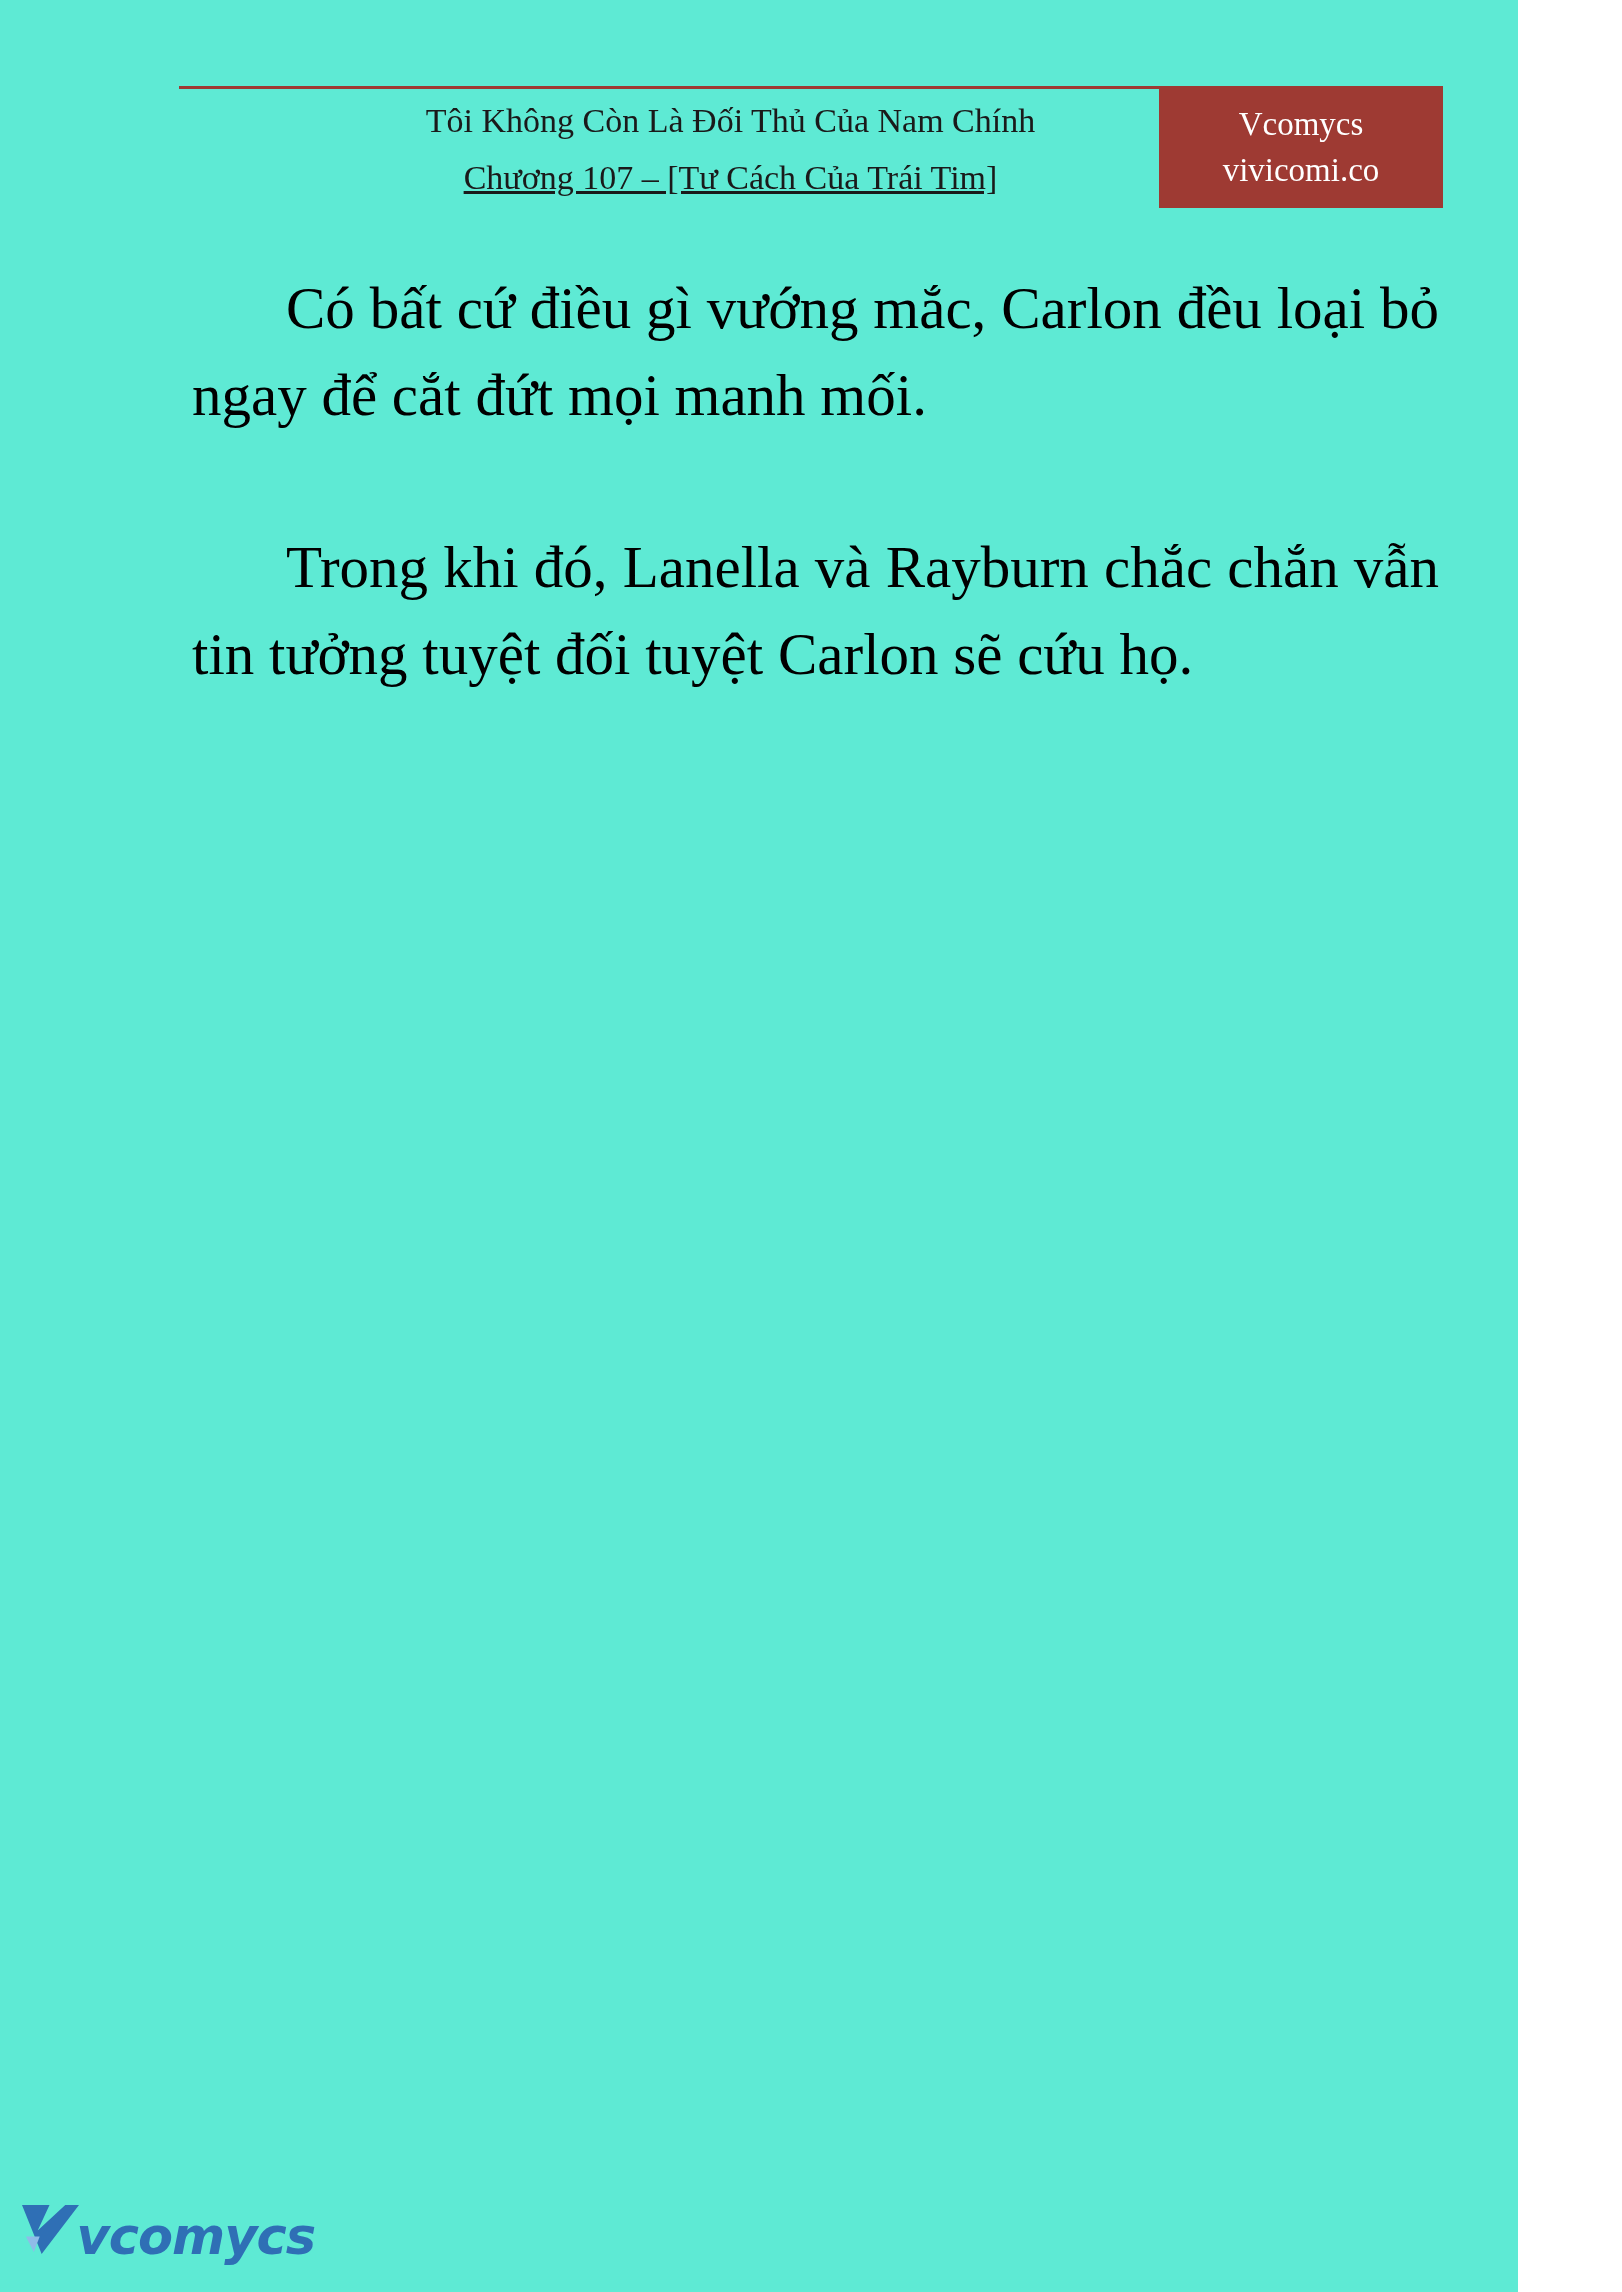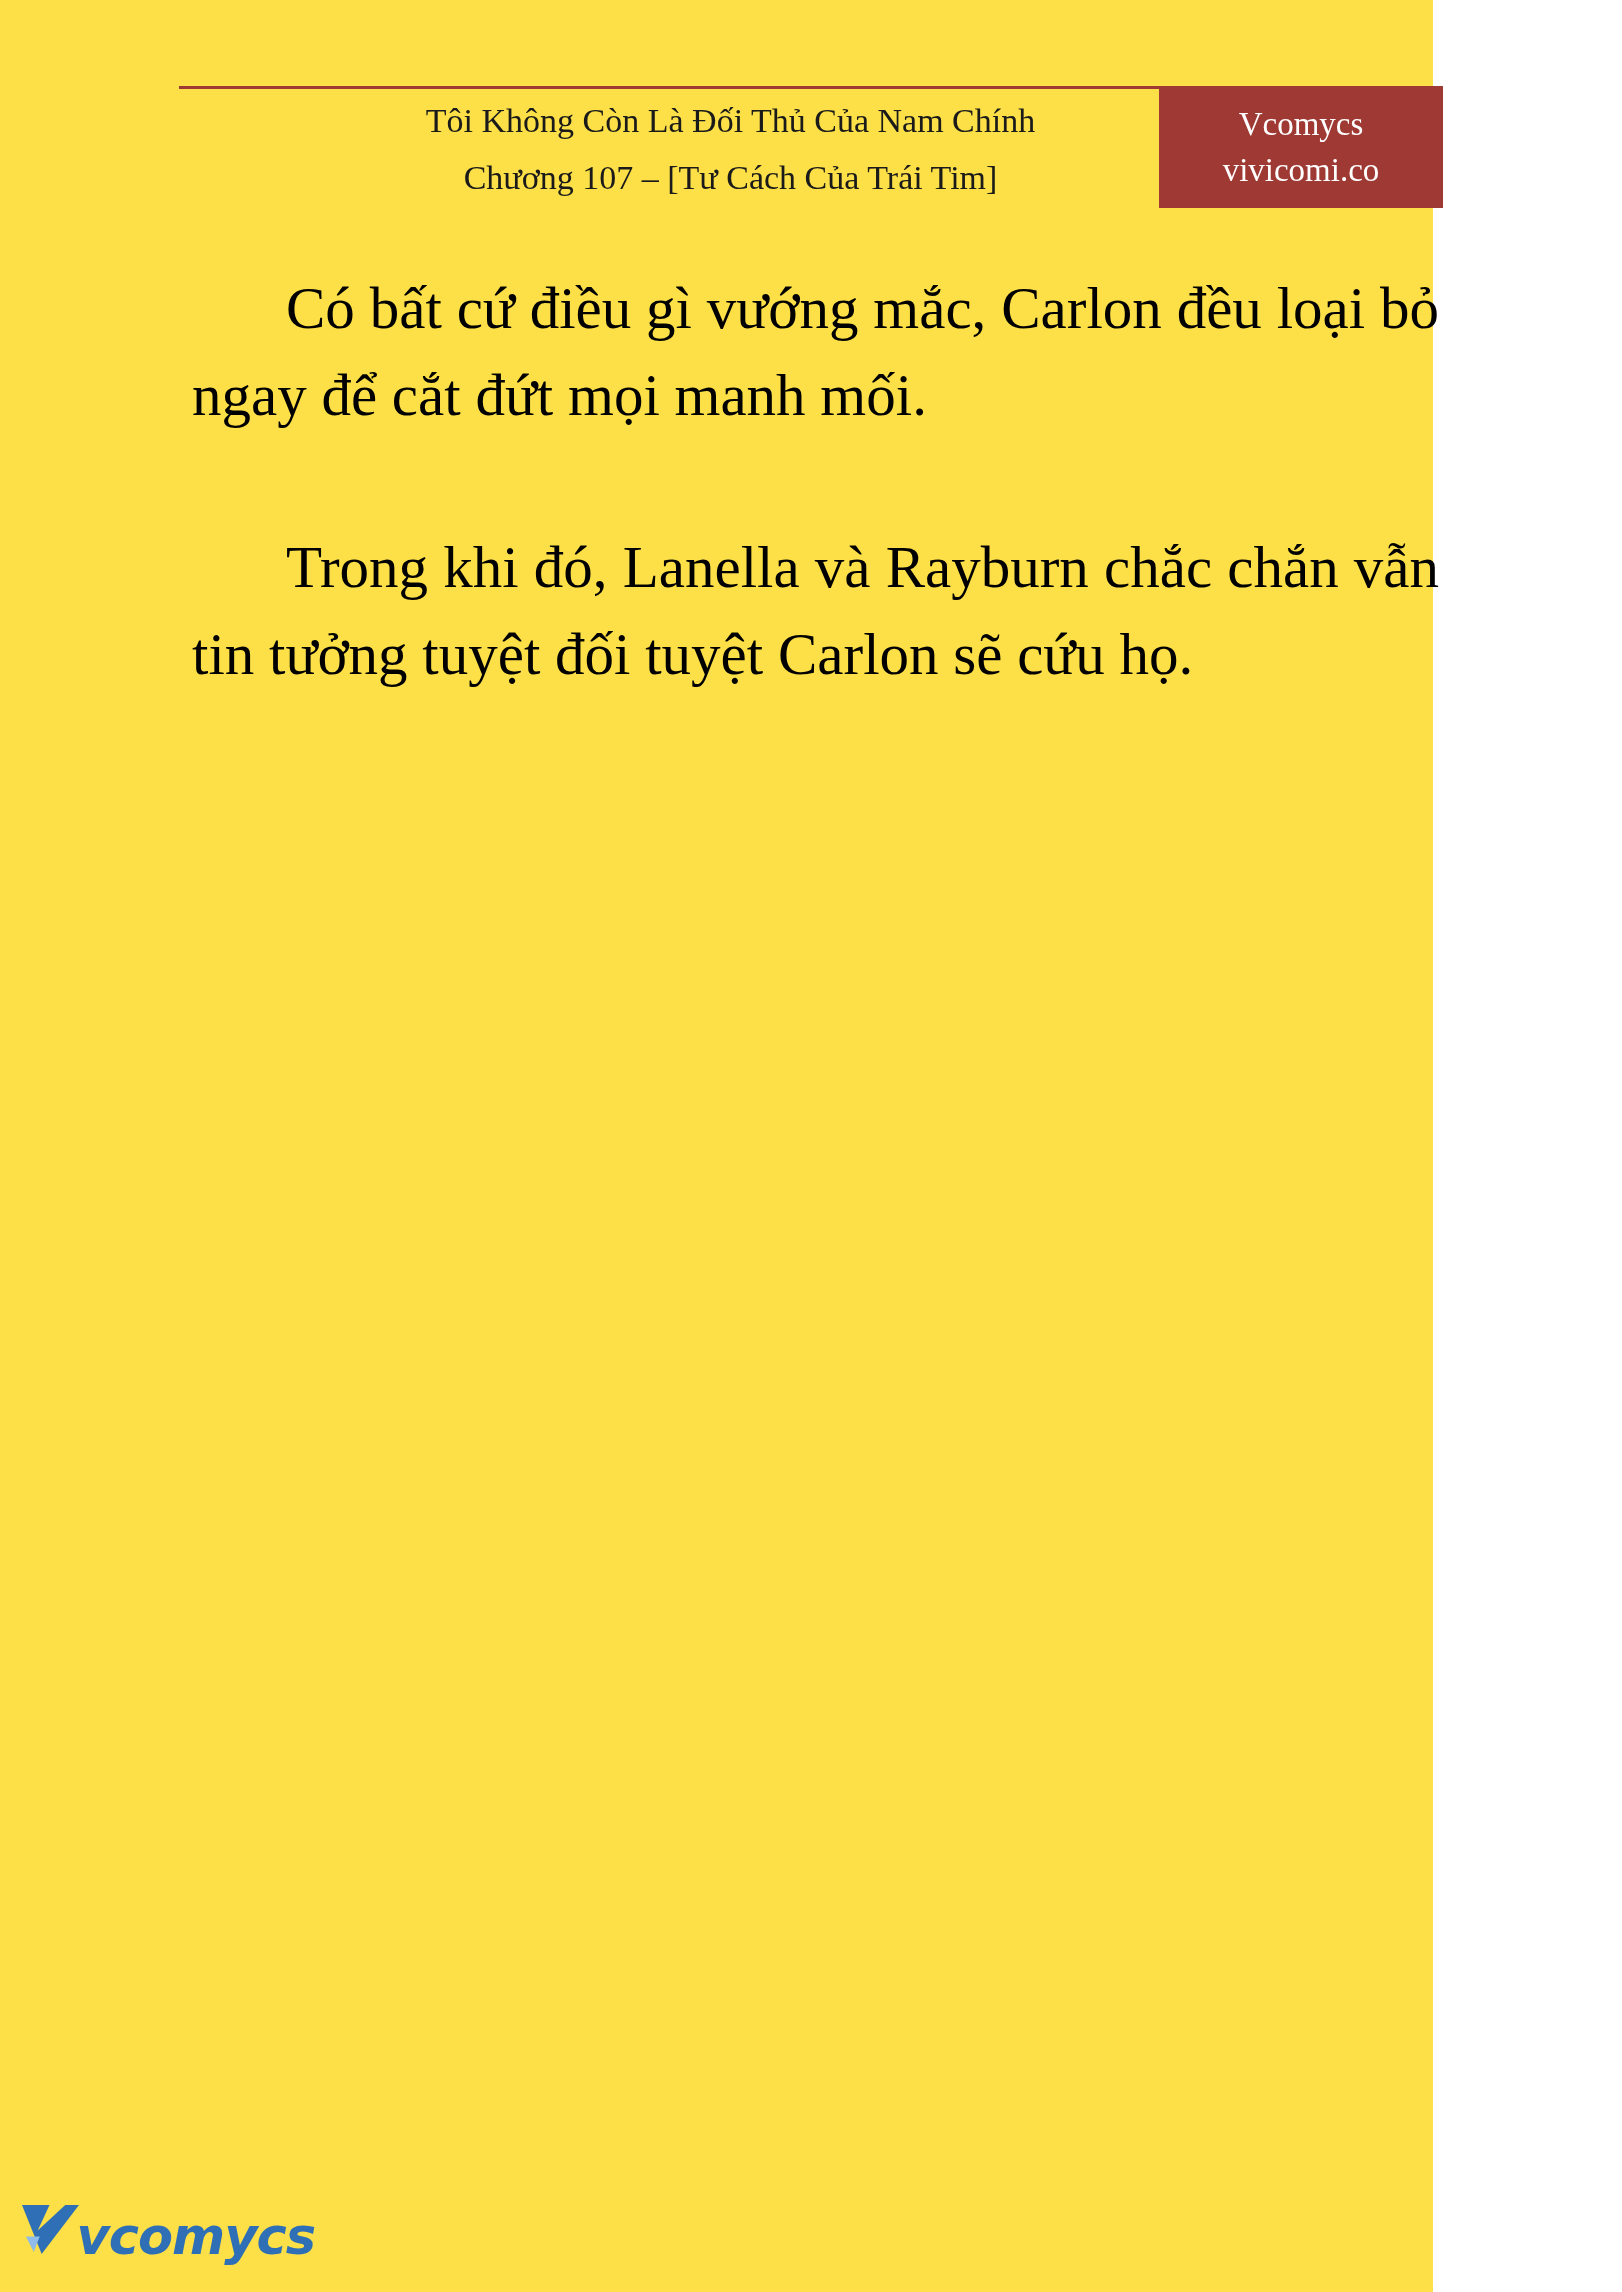--- a/index.html
+++ b/index.html
@@ -12,24 +12,23 @@
     background: #ffffff;
     font-family: "Liberation Serif", serif;
     position: relative;
     overflow: hidden;
   }
 
   .page {
     position: absolute;
     left: 0;
     top: 0;
-    width: 1399px;
+    width: 1518px;
     height: 2293px;
-    background: #fde047;
-    padding-left: 34px;
+    background: #5eead4;
   }
 
   
   .header {
     position: absolute;
     left: 179px;
     top: 86px;
     width: 1264px;
     height: 135px;
   }
@@ -46,21 +45,21 @@
     left: 0;
     top: 5.9px;
     width: 1103px;
     text-align: center;
     font-size: 34px;
     line-height: 57px;
     color: #1a1a1a;
     font-family: "Liberation Serif", serif;
   }
   .header-title-line1 { display: block; }
-  .header-title-line2 { display: block; }
+  .header-title-line2 { display: block; text-decoration: underline; }
   .header-badge {
     position: absolute;
     right: 0;
     top: 0;
     width: 284px;
     height: 122px;
     background: #9e3a33;
     color: #ffffff;
     display: flex;
     flex-direction: column;

